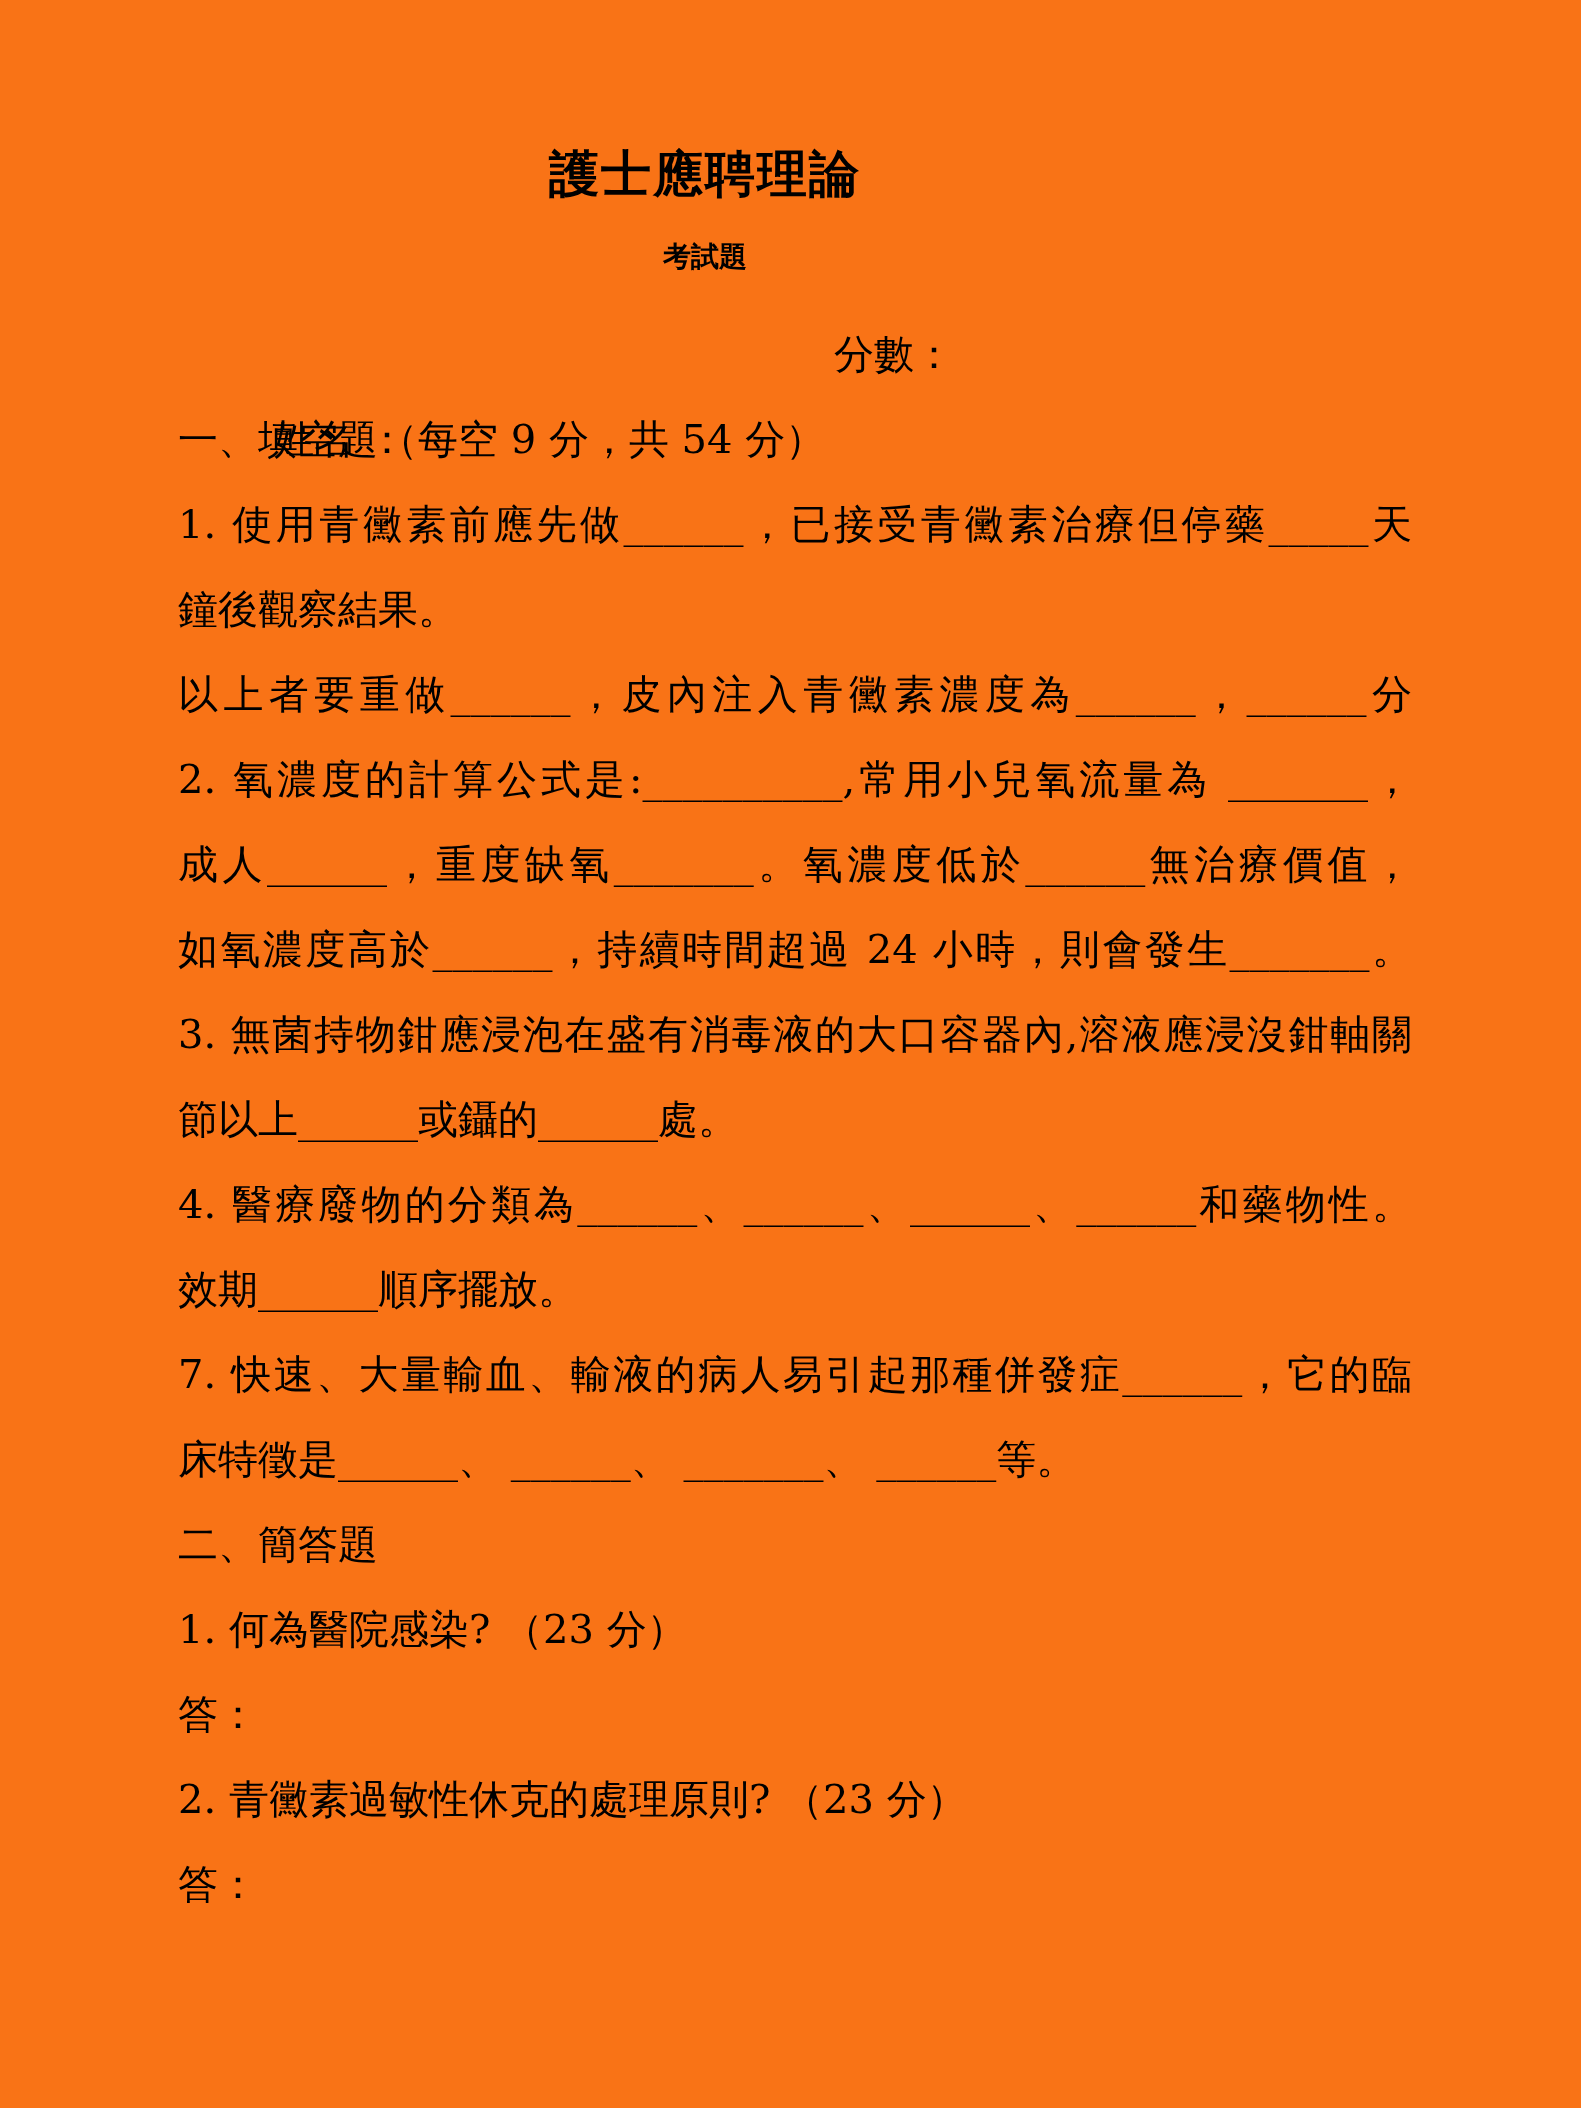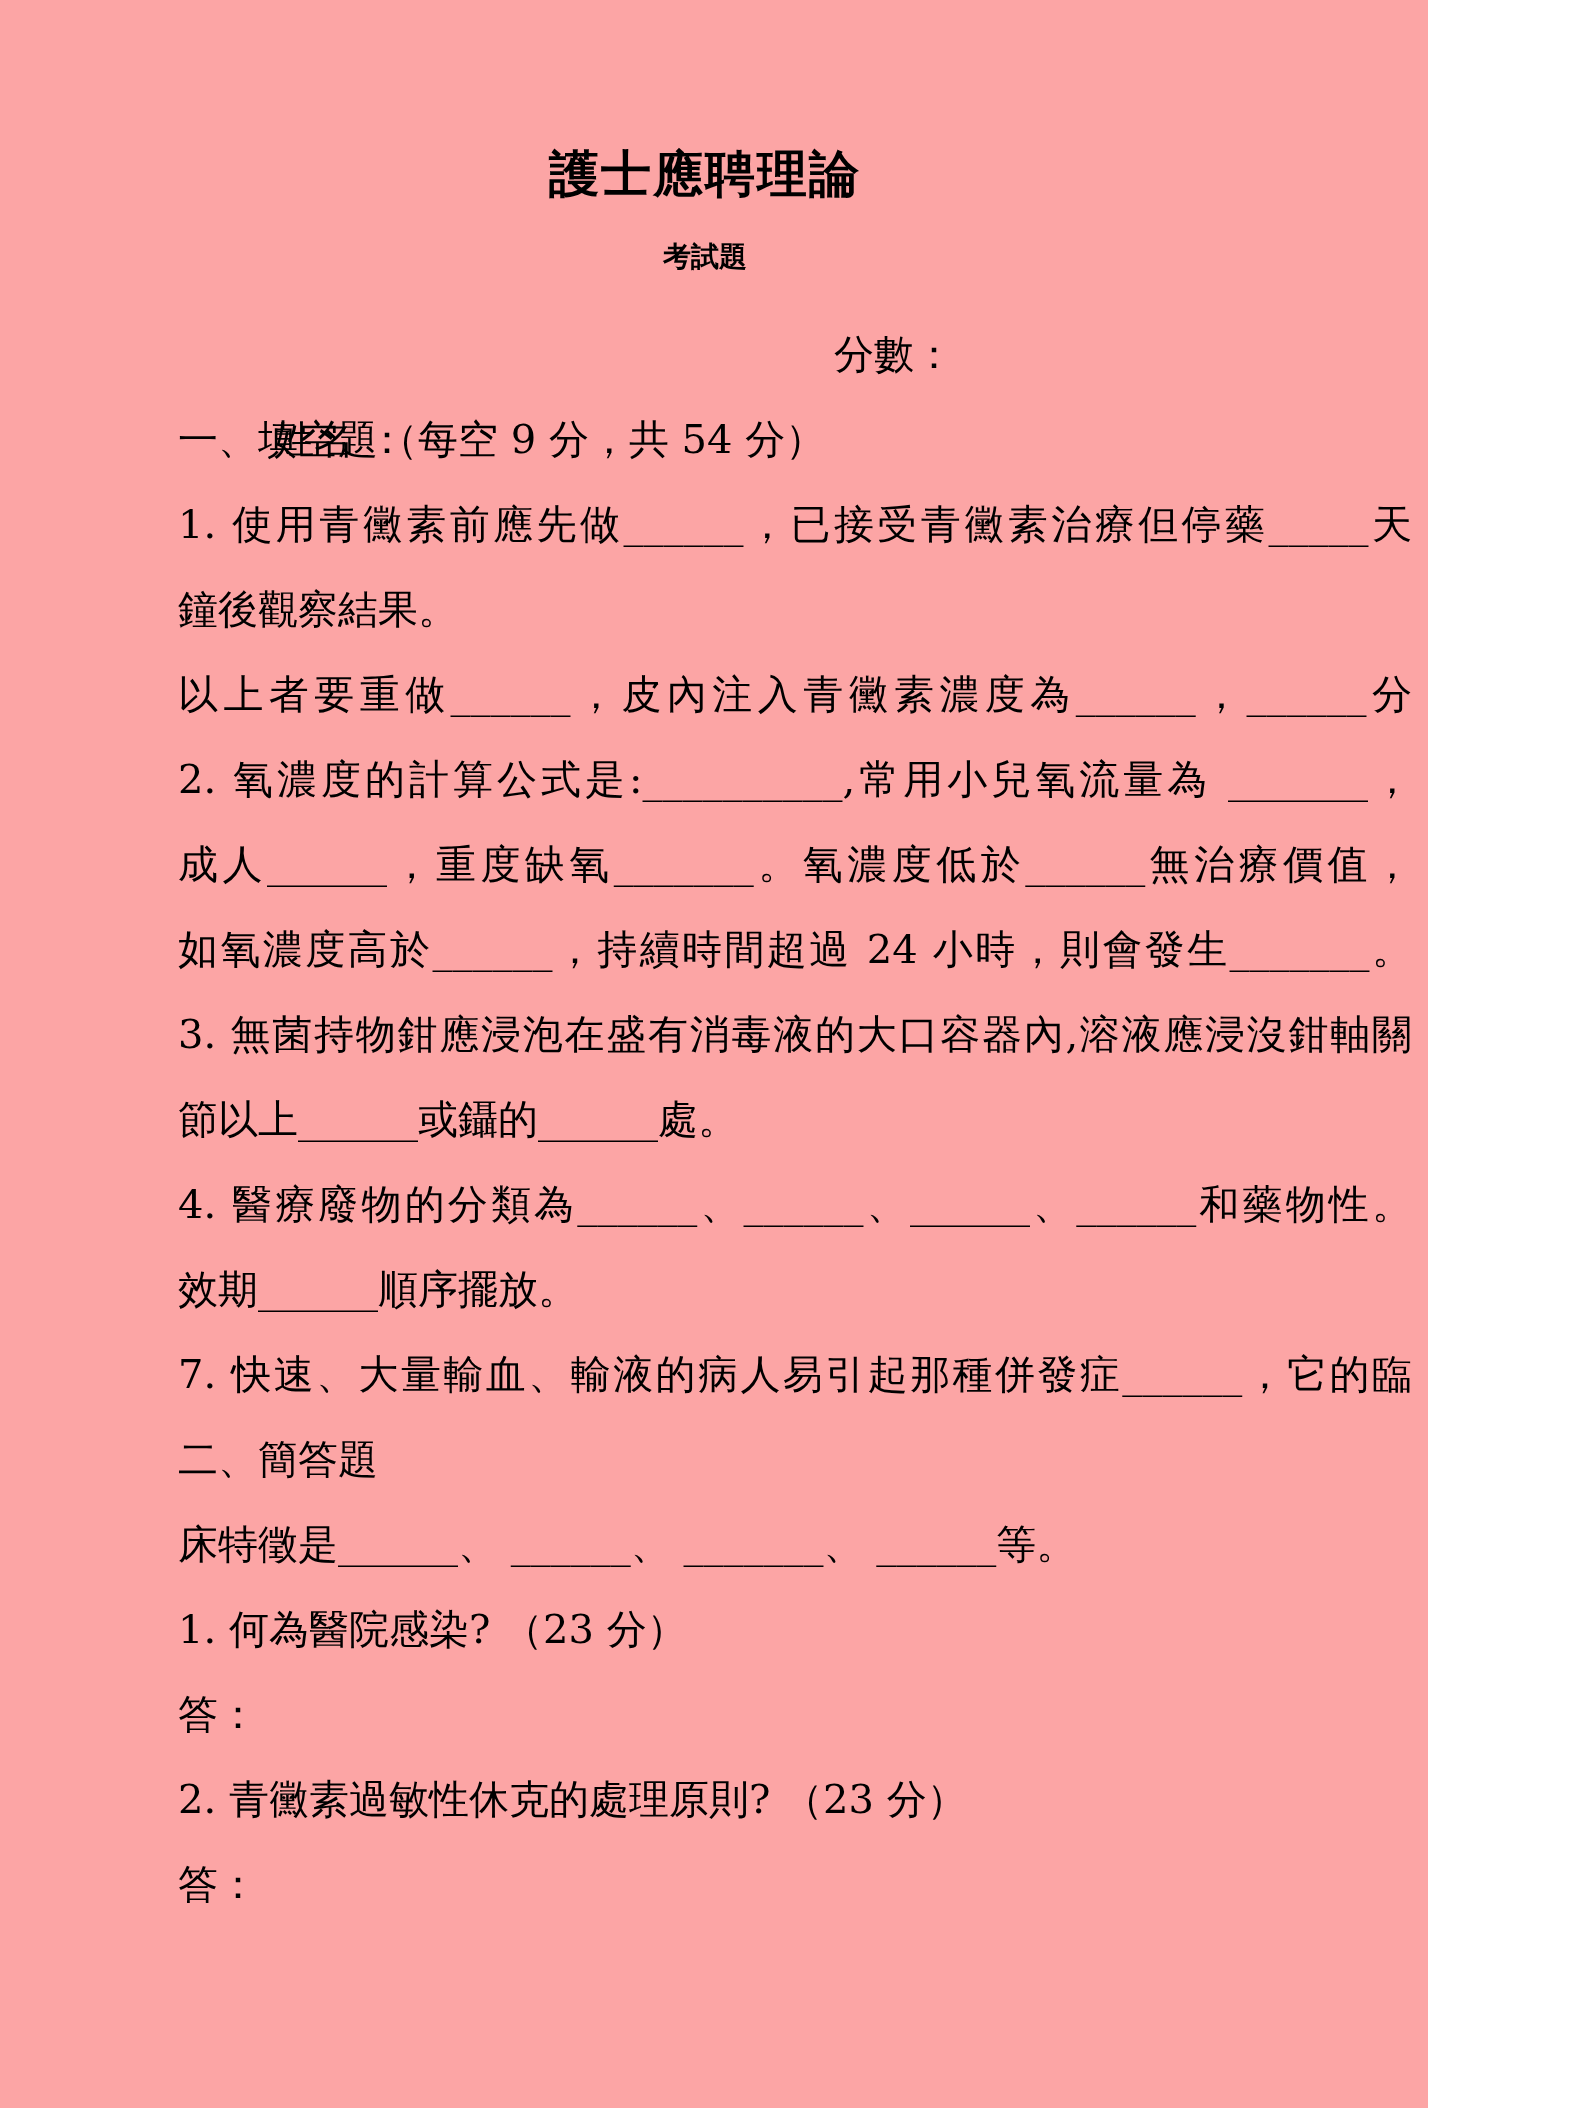--- a/index.html
+++ b/index.html
@@ -2,23 +2,23 @@
 <html><head>
 <meta charset="utf-8">
 <style>
   html, body {
     margin: 0;
     padding: 0;
     background: #ffffff;
   }
   .page {
     position: relative;
-    width: 1428px;
+    width: 1581px;
     height: 2108px;
-    background: #fca5a5;
+    background: #f97316;
     color: #000000;
     font-family: "DejaVu Serif", "Liberation Serif", serif;
     overflow: hidden;
   }
   .doc-title {
     position: absolute;
     top: 146px;
     left: 0;
     width: 1410px;
     text-align: center;
@@ -83,21 +83,21 @@
         <div class="line">鐘後觀察結果。</div>
         <div class="line justify">以上者要重做______，皮內注入青黴素濃度為______，______分</div>
         <div class="line justify">2. 氧濃度的計算公式是:__________,常用小兒氧流量為 _______，</div>
         <div class="line justify">成人______，重度缺氧_______。氧濃度低於______無治療價值，</div>
         <div class="line justify">如氧濃度高於______，持續時間超過 24 小時，則會發生_______。</div>
         <div class="line justify">3. 無菌持物鉗應浸泡在盛有消毒液的大口容器內,溶液應浸沒鉗軸關</div>
         <div class="line">節以上______或鑷的______處。</div>
         <div class="line justify">4. 醫療廢物的分類為______、______、______、______和藥物性。</div>
         <div class="line">效期______順序擺放。</div>
         <div class="line justify">7. 快速、大量輸血、輸液的病人易引起那種併發症______，它的臨</div>
+        <div class="line">床特徵是______、 ______、 _______、 ______等。</div>
         <div class="line">二、簡答題</div>
-        <div class="line">床特徵是______、 ______、 _______、 ______等。</div>
         <div class="line">1. 何為醫院感染? （23 分）</div>
         <div class="line">答：</div>
         <div class="line">2. 青黴素過敏性休克的處理原則? （23 分）</div>
         <div class="line">答：</div>
       </div>
   </div>
 </div>
 
 </body></html>

